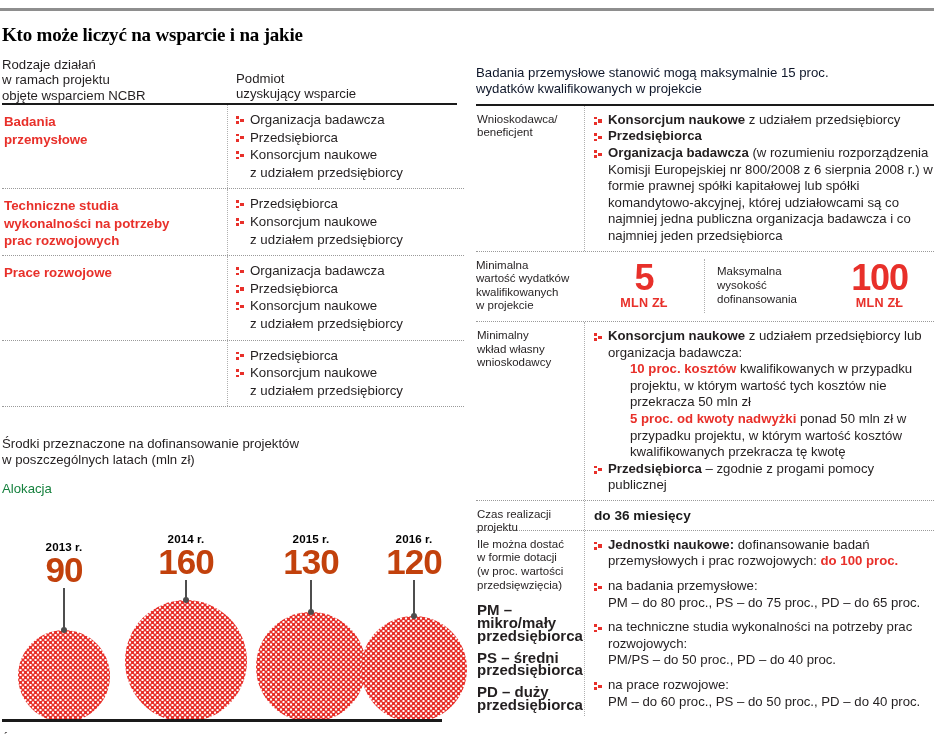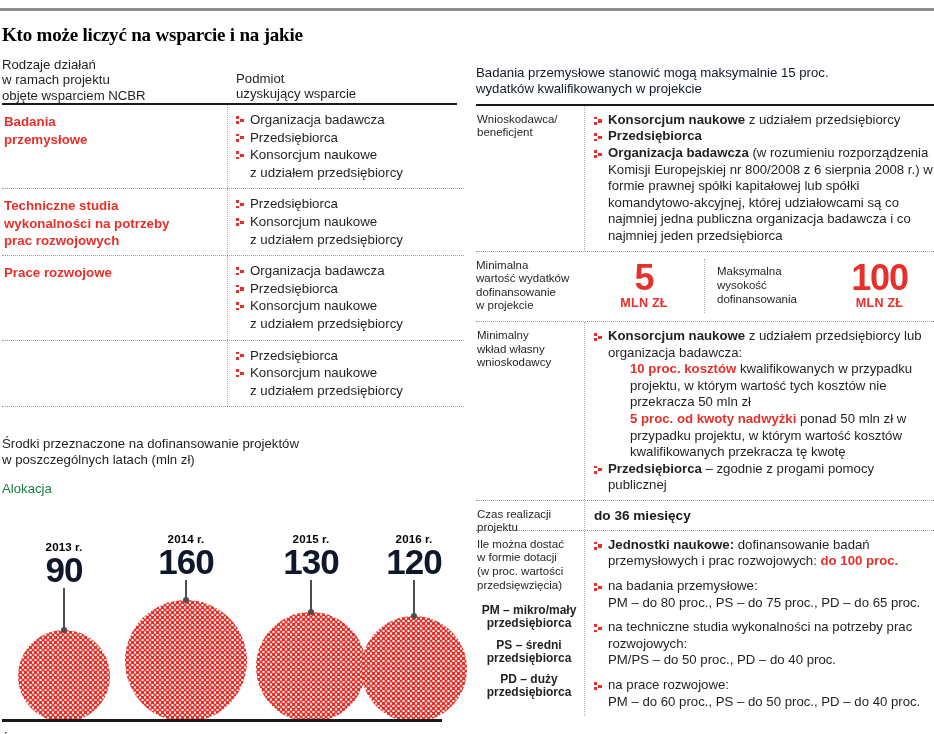--- a/index.html
+++ b/index.html
@@ -86,21 +86,21 @@
   }
   .chart-sub { font-size: 13.2px; margin-top: 14px; color: #15803d; }
 
   .chart-area { position: relative; height: 218px; margin-top: 8px; }
   .cbar { position: absolute; bottom: 0; text-align: center; }
   .cyear {
     font-size: 11.6px; font-weight: bold; color: #000;
     letter-spacing: 0.1px;
   }
   .cval {
-    font-size: 35px; font-weight: bold; color: #0f172a;
+    font-size: 35px; font-weight: bold; color: #c2410c;
     line-height: 36px; letter-spacing: -1px; margin-top: -1px;
   }
   .stem { position: relative; margin: 0 auto; width: 2px; background: #4d4d4d; }
   .stem::after {
     content: ""; position: absolute; left: -2px; bottom: -3px;
     width: 6px; height: 6px; border-radius: 50%; background: #4d4d4d;
   }
   .circ {
     border-radius: 50%;
     margin: 0 auto;
@@ -170,22 +170,22 @@
     display: block; font-size: 36px; font-weight: bold;
     color: #e8302a; letter-spacing: -1.2px; line-height: 34px;
   }
   .mnum .unit {
     display: block; font-size: 12.6px; font-weight: bold;
     color: #e8302a; letter-spacing: 0.2px; margin-top: 2px;
   }
 
   .legend-abbr { margin-top: 12px; }
   .legend-abbr div {
-    font-size: 12px; font-weight: bold; line-height: 12.8px;
-    color: #231f20; margin-bottom: 9px; text-align: center;
+    font-size: 15px; font-weight: bold; line-height: 12.8px;
+    color: #231f20; margin-bottom: 9px;
   }
   .gap { height: 8px; }
 </style>
 </head>
 <body>
 
 <div id="page">
 
   <div class="top-rule"></div>
 
@@ -407,21 +407,21 @@
           <span class="b">Organizacja badawcza</span><span> (w rozumieniu rozporządzenia Komisji Europejskiej nr 800/2008 z 6 sierpnia 2008 r.) w formie prawnej spółki kapitałowej lub spółki komandytowo-akcyjnej, której udziałowcami są co najmniej jedna publiczna organizacja badawcza i co najmniej jeden przedsiębiorca</span>
         </div>
       </div>
     </div>
 
     <div class="money-row">
       <div class="mcell c1">
         <div class="mlab">
           <div>Minimalna</div>
           <div>wartość wydatków</div>
-          <div>dofinansowanie</div>
+          <div>kwalifikowanych</div>
           <div>w projekcie</div>
         </div>
         <div class="mnum">
           <span class="big">5</span>
           <span class="unit">MLN ZŁ</span>
         </div>
       </div>
       <div class="mcell c2">
         <div class="mlab">
           <div>Maksymalna</div>

